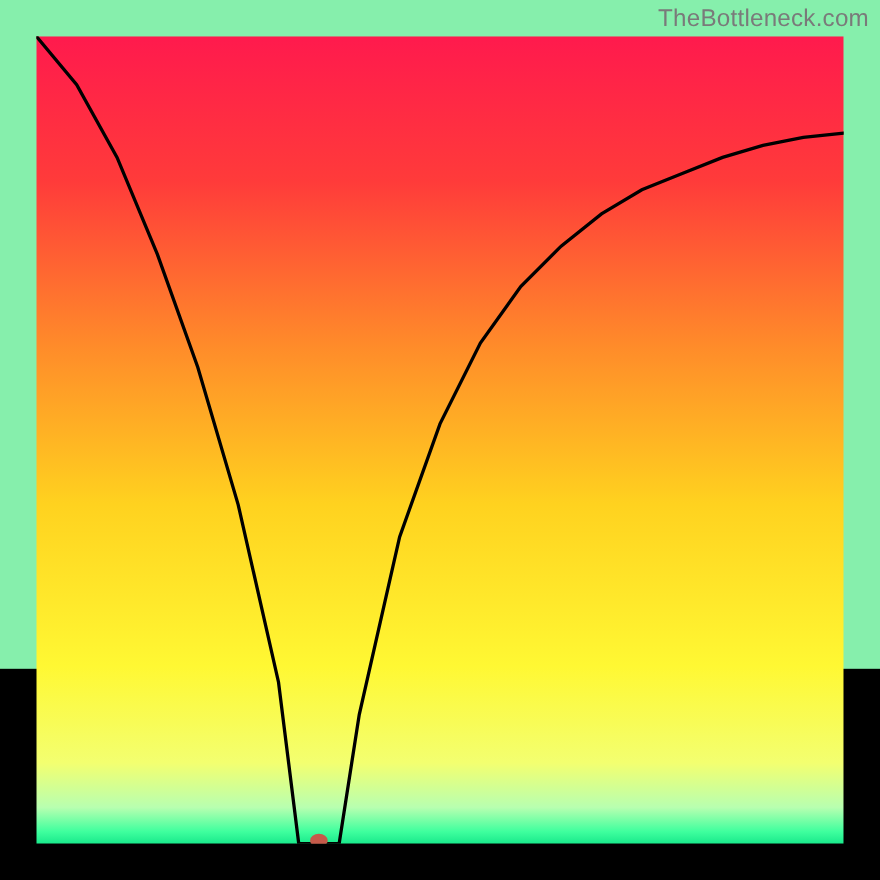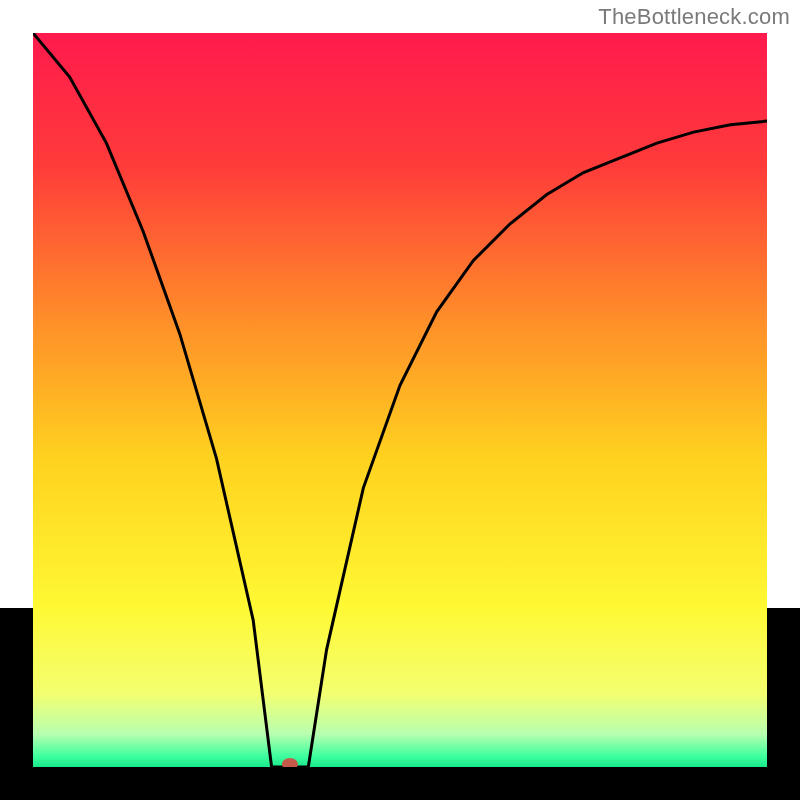--- a/index.html
+++ b/index.html
@@ -7,21 +7,21 @@
     padding: 0;
     width: 800px;
     height: 800px;
     background: #000;
     overflow: hidden;
     font-family: Arial, Helvetica, sans-serif;
   }
   .outer {
     width: 800px;
     height: 608px;
-    background: #ffffff;
+    background: #86efac;
     position: relative;
   }
   .plot {
     position: absolute;
     left: 33px;
     top: 33px;
     width: 734px;
     height: 734px;
   }
   .plot svg {

